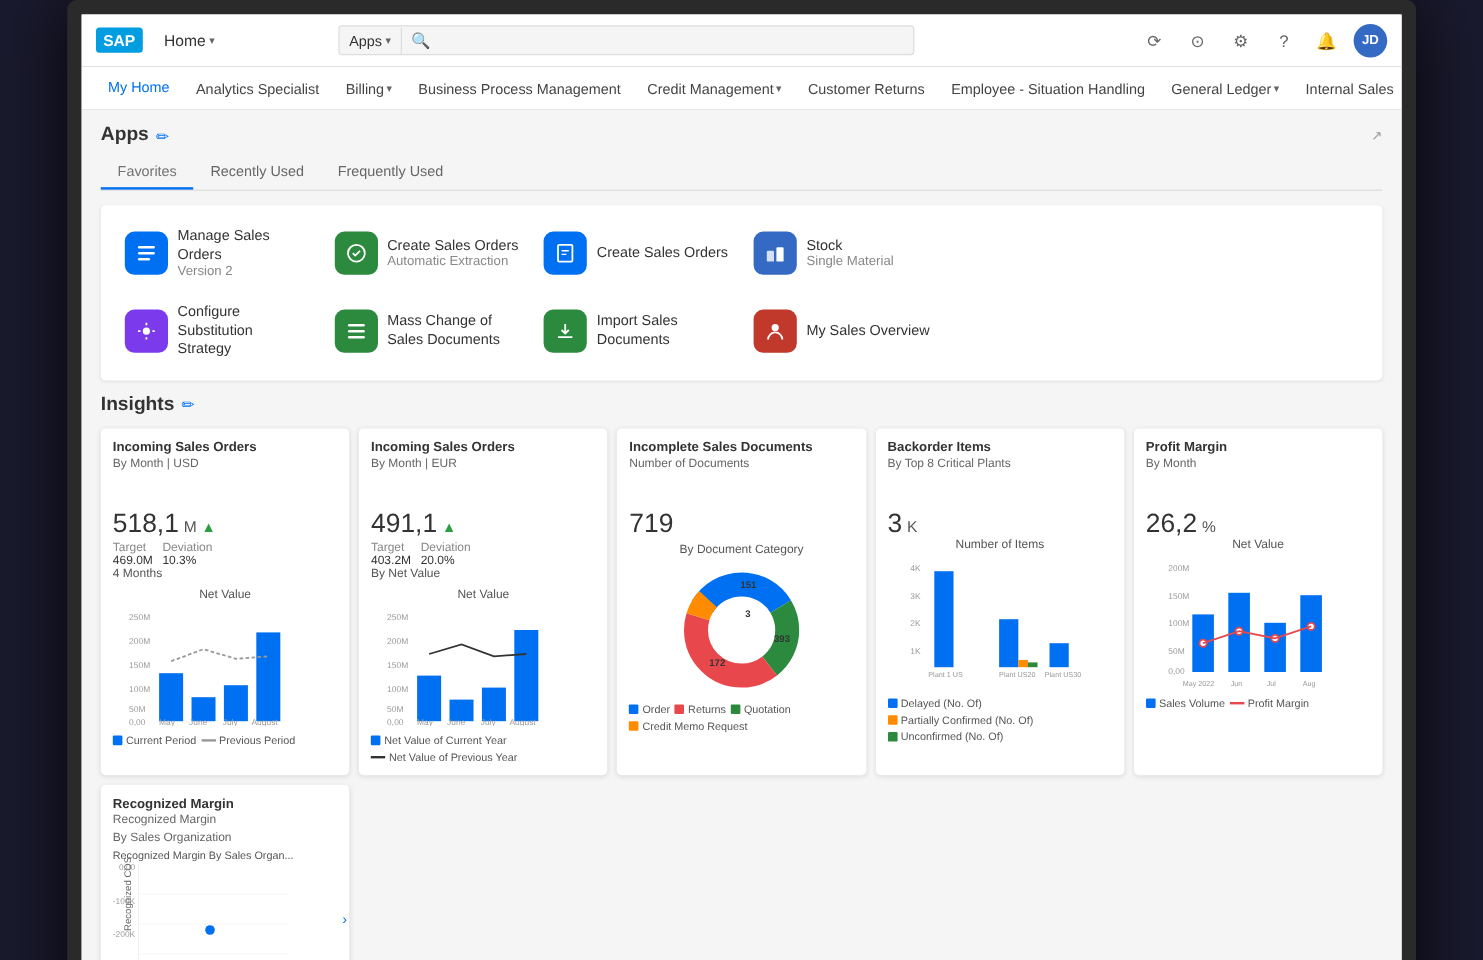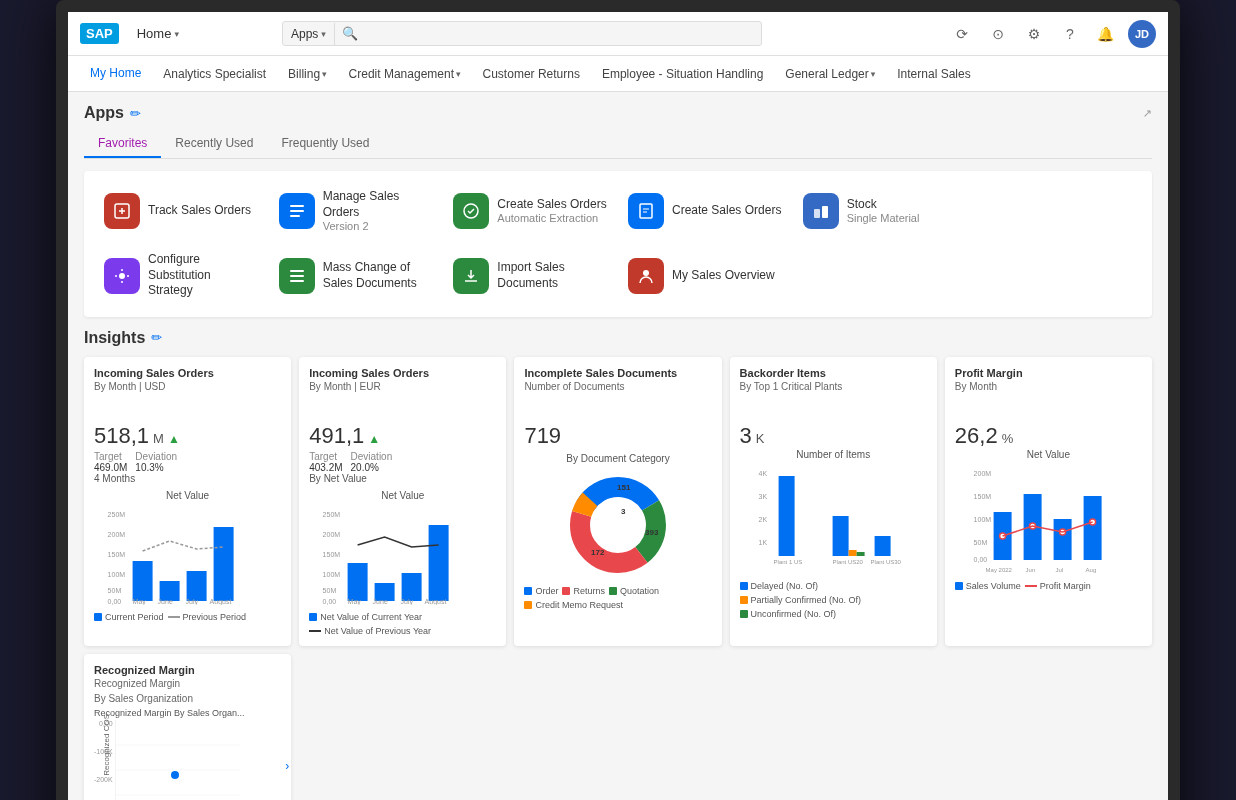--- a/index.html
+++ b/index.html
@@ -33,21 +33,21 @@
     
     .main-content { padding: 12px 16px; background: #f5f5f5; min-height: 580px; }
     
     
     .section-header { display: flex; align-items: center; gap: 6px; margin-bottom: 8px; }
     .section-title { font-size: 16px; font-weight: 600; color: #333; }
     .edit-icon { color: #0070f2; cursor: pointer; font-size: 13px; }
     
     .tabs { display: flex; gap: 0; border-bottom: 1px solid #ddd; margin-bottom: 12px; }
     .tab { padding: 6px 14px; font-size: 12px; cursor: pointer; color: #666; border-bottom: 2px solid transparent; }
-    .tab.active { color: #a21caf; border-bottom: 2px solid #0070f2; }
+    .tab.active { color: #737373; border-bottom: 2px solid #0070f2; }
     .app-item { display: flex; align-items: center; gap: 8px; padding: 8px; cursor: pointer; border-radius: 4px; }
     .app-icon { width: 36px; height: 36px; border-radius: 8px; display: flex; align-items: center; justify-content: center; font-size: 16px; flex-shrink: 0; }
     .app-info { flex: 1; min-width: 0; }
     .app-name { font-size: 12px; color: #333; line-height: 1.3; }
     .app-version { font-size: 11px; color: #888; }
     
     
     .insights-header { display: flex; align-items: center; gap: 6px; margin-bottom: 10px; }
     
     .charts-grid { display: grid; grid-template-columns: repeat(5, 1fr); gap: 8px; }
@@ -102,20 +102,21 @@
           <div class="nav-icon">?</div>
           <div class="nav-icon">🔔</div>
           <div class="user-avatar">JD</div>
         </div>
       </div>
 
       <div class="sec-nav">
         <div class="sec-nav-item active">My Home</div>
         <div class="sec-nav-item">Analytics Specialist</div>
         <div class="sec-nav-item nav-item-with-arrow">Billing <span class="chevron">▾</span></div>
+        <div class="sec-nav-item">Business Process Management</div>
         <div class="sec-nav-item nav-item-with-arrow">Credit Management <span class="chevron">▾</span></div>
         <div class="sec-nav-item">Customer Returns</div>
         <div class="sec-nav-item">Employee - Situation Handling</div>
         <div class="sec-nav-item nav-item-with-arrow">General Ledger <span class="chevron">▾</span></div>
         <div class="sec-nav-item nav-item-with-arrow">Internal Sales </div>
 
       </div>
 
       <div class="main-content">
 
@@ -127,31 +128,20 @@
 
         <div class="tabs">
           <div class="tab active">Favorites</div>
           <div class="tab">Recently Used</div>
           <div class="tab">Frequently Used</div>
         </div>
 
         <div style="background:#fff; padding:10px 12px; border-radius:4px; margin-bottom:12px; box-shadow:0 1px 3px rgba(0,0,0,0.08);">
           <div style="display:grid; grid-template-columns: repeat(6,1fr); gap:4px;">
 
-            <div class="app-item">
-              <div class="app-icon" style="background:#c0392b;">
-                <svg width="20" height="20" viewBox="0 0 20 20" fill="white">
-                    <rect x="3" y="3" width="14" height="14" rx="2" fill="none" stroke="white" stroke-width="1.5"></rect>
-                    <path d="M7 10h6M10 7v6" stroke="white" stroke-width="1.5"></path>
-                  </svg>
-              </div>
-              <div class="app-info">
-                <div class="app-name">Track Sales Orders</div>
-              </div>
-            </div>
             <div class="app-item">
               <div class="app-icon" style="background:#0070f2;">
                 <svg width="20" height="20" viewBox="0 0 20 20" fill="white">
                     <rect x="3" y="4" width="14" height="2" rx="1" fill="white"></rect>
                     <rect x="3" y="9" width="14" height="2" rx="1" fill="white"></rect>
                     <rect x="3" y="14" width="10" height="2" rx="1" fill="white"></rect>
                   </svg>
               </div>
               <div class="app-info">
                 <div class="app-name">Manage Sales Orders</div>
@@ -388,21 +378,21 @@
                 </div>
               <div class="legend-item">
                   <div class="legend-dot" style="background:#ff8c00;"></div>
                   <span>Credit Memo Request</span>
                 </div>
             </div>
           </div>
 
           <div class="chart-card">
             <div class="chart-title">Backorder Items</div>
-            <div class="chart-subtitle">By Top 1 Critical Plants</div>
+            <div class="chart-subtitle">By Top 8 Critical Plants</div>
             <div class="chart-big-number">
               <span>3</span>
               <span class="unit">K</span>
             </div>
             <div style="font-size:10px; color:#555; text-align:center; margin-bottom:4px;">Number of Items</div>
             <svg width="100%" height="110" viewBox="0 0 150 110">
               <text x="0" y="12" font-size="7" fill="#999">4K</text>
               <text x="0" y="35" font-size="7" fill="#999">3K</text>
               <text x="0" y="58" font-size="7" fill="#999">2K</text>
               <text x="0" y="81" font-size="7" fill="#999">1K</text>

